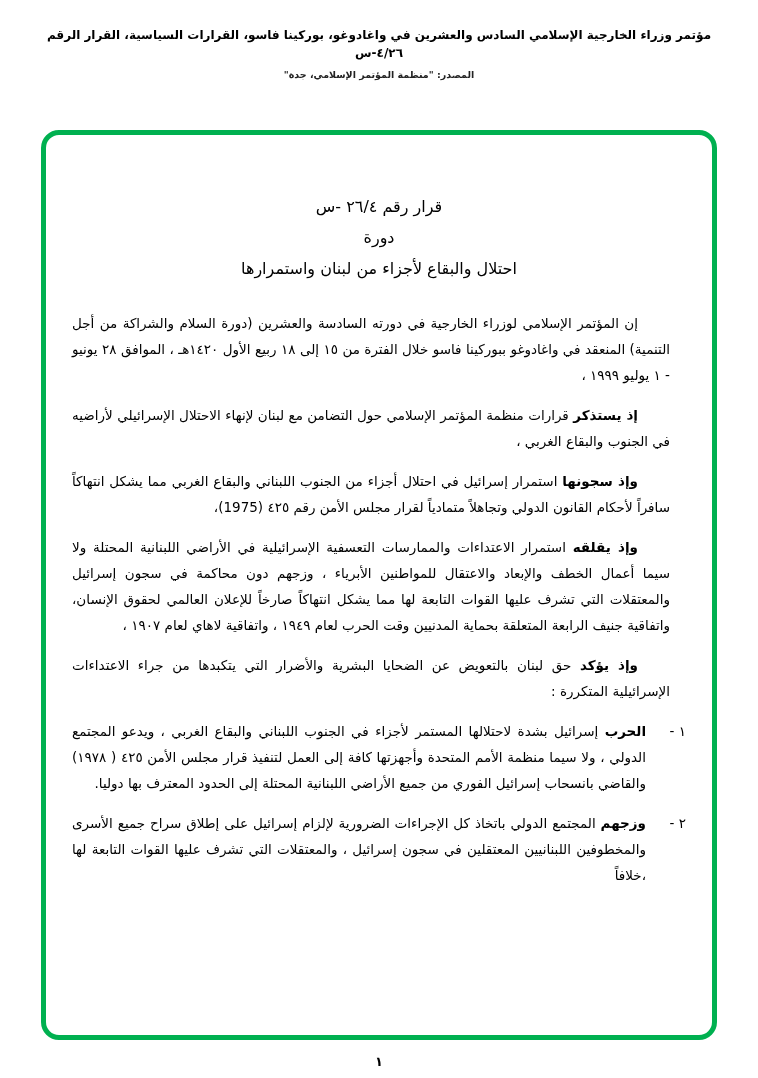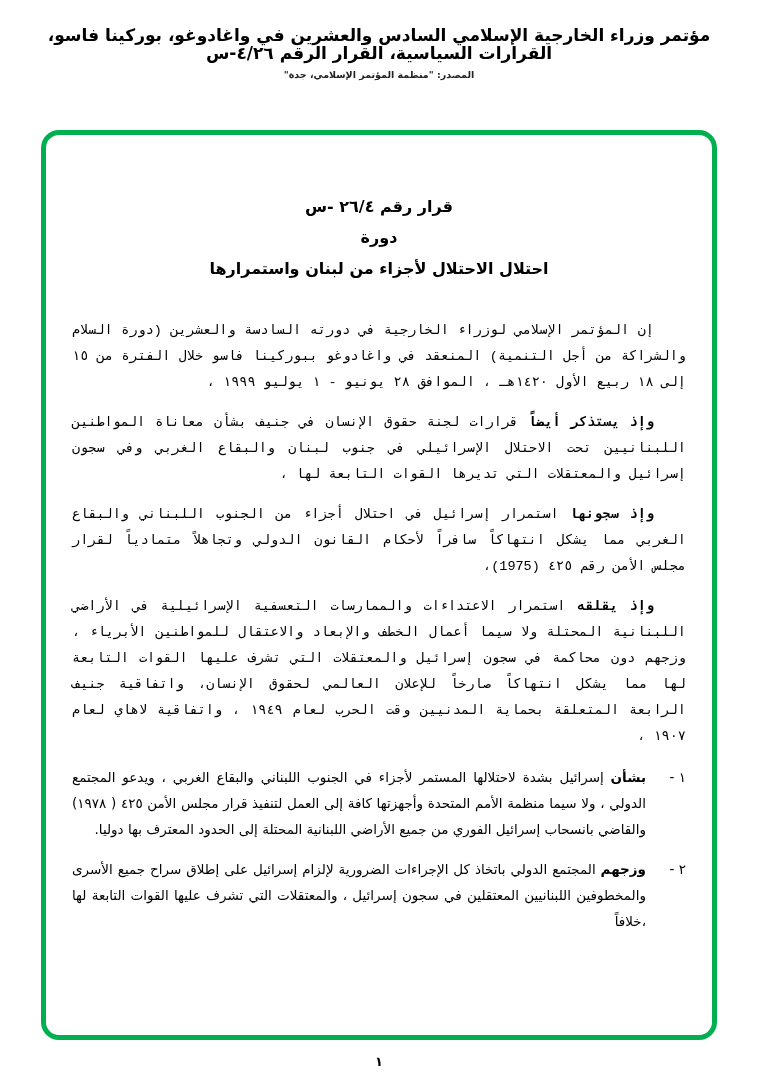--- a/index.html
+++ b/index.html
@@ -16,21 +16,21 @@
     font-family: "DejaVu Sans", sans-serif;
     color: #000000;
     box-sizing: border-box;
     overflow: hidden;
   }
   .doc-header {
     padding-top: 26px;
     text-align: center;
   }
   .doc-header .line1 {
-    font-size: 17px;
+    font-size: 12px;
     font-weight: bold;
     line-height: 18px;
     padding: 0 30px;
   }
   .doc-header .line2 {
     font-size: 9.5px;
     font-weight: bold;
     margin-top: 7px;
     color: #222222;
   }
@@ -40,34 +40,33 @@
     height: 910px;
     margin: 50px auto 0 auto;
     border: 5px solid #00B050;
     border-radius: 18px;
     padding: 56px 26px 12px 26px;
     overflow: hidden;
     background: #ffffff;
   }
   .title-block {
     text-align: center;
-    font-weight: bold;
-    margin-bottom: 34px;
+    font-weight: normal;
+    margin-bottom: 26px;
   }
   .title-block .title-line {
     font-size: 16px;
     line-height: 31px;
   }
   .body-text p.para {
     font-size: 13.5px;
     line-height: 26px;
     text-align: justify;
-    margin: 0 0 14px 0;
+    margin: 0 16px 14px 0;
     text-indent: 32px;
-    font-family: Liberation Mono, monospace;
   }
   .lead {
     font-weight: bold;
   }
   .list-item {
     display: flex;
     margin: 0 0 14px 0;
   }
   .list-item .num {
     flex: 0 0 auto;
@@ -99,38 +98,39 @@
   <div class="doc-header">
     <div class="line1">مؤتمر وزراء الخارجية الإسلامي السادس والعشرين في واغادوغو، بوركينا فاسو، القرارات السياسية، القرار الرقم ٤/٢٦-س</div>
     <div class="line2">المصدر: "منظمة المؤتمر الإسلامي، جدة"</div>
   </div>
 
   <div class="green-box" style="border-color: rgb(0, 176, 80);">
 
     <div class="title-block">
       <div class="title-line">قرار رقم ٢٦/٤ -س</div>
       <div class="title-line">دورة</div>
-      <div class="title-line">احتلال الاحتلال لأجزاء من لبنان واستمرارها</div>
+      <div class="title-line">احتلال والبقاع لأجزاء من لبنان واستمرارها</div>
     </div>
 
     <div class="body-text">
 
       <p class="para"><span>إن المؤتمر الإسلامي لوزراء الخارجية في دورته السادسة والعشرين (دورة السلام والشراكة من أجل التنمية) المنعقد في واغادوغو ببوركينا فاسو خلال الفترة من ١٥ إلى ١٨ ربيع الأول ١٤٢٠هـ ، الموافق ٢٨ يونيو - ١ يوليو ١٩٩٩ ،</span></p>
 
+      <p class="para"><span class="lead">إذ يستذكر</span> <span>قرارات منظمة المؤتمر الإسلامي حول التضامن مع لبنان لإنهاء الاحتلال الإسرائيلي لأراضيه في الجنوب والبقاع الغربي ،</span></p>
 
-      <p class="para"><span class="lead">وإذ يستذكر أيضاً</span> <span>قرارات لجنة حقوق الإنسان في جنيف بشأن معاناة المواطنين اللبنانيين تحت الاحتلال الإسرائيلي في جنوب لبنان والبقاع الغربي وفي سجون إسرائيل والمعتقلات التي تديرها القوات التابعة لها ،</span></p>
 
       <p class="para"><span class="lead">وإذ سجونها</span> <span>استمرار إسرائيل في احتلال أجزاء من الجنوب اللبناني والبقاع الغربي مما يشكل انتهاكاً سافراً لأحكام القانون الدولي وتجاهلاً متمادياً لقرار مجلس الأمن رقم ٤٢٥ (1975)،</span></p>
 
       <p class="para"><span class="lead">وإذ يقلقه</span> <span>استمرار الاعتداءات والممارسات التعسفية الإسرائيلية في الأراضي اللبنانية المحتلة ولا سيما أعمال الخطف والإبعاد والاعتقال للمواطنين الأبرياء ، وزجهم دون محاكمة في سجون إسرائيل والمعتقلات التي تشرف عليها القوات التابعة لها مما يشكل انتهاكاً صارخاً للإعلان العالمي لحقوق الإنسان، واتفاقية جنيف الرابعة المتعلقة بحماية المدنيين وقت الحرب لعام ١٩٤٩ ، واتفاقية لاهاي لعام ١٩٠٧ ،</span></p>
 
+      <p class="para"><span class="lead">وإذ يؤكد</span> <span>حق لبنان بالتعويض عن الضحايا البشرية والأضرار التي يتكبدها من جراء الاعتداءات الإسرائيلية المتكررة :</span></p>
 
       <div class="list-item">
         <span class="num">١ -</span>
-        <p class="item-body"><span class="lead">بشأن</span> <span>إسرائيل بشدة لاحتلالها المستمر لأجزاء في الجنوب اللبناني والبقاع الغربي ، ويدعو المجتمع الدولي ، ولا سيما منظمة الأمم المتحدة وأجهزتها كافة إلى العمل لتنفيذ قرار مجلس الأمن ٤٢٥ ( ١٩٧٨) والقاضي بانسحاب إسرائيل الفوري من جميع الأراضي اللبنانية المحتلة إلى الحدود المعترف بها دوليا.</span></p>
+        <p class="item-body"><span class="lead">الحرب</span> <span>إسرائيل بشدة لاحتلالها المستمر لأجزاء في الجنوب اللبناني والبقاع الغربي ، ويدعو المجتمع الدولي ، ولا سيما منظمة الأمم المتحدة وأجهزتها كافة إلى العمل لتنفيذ قرار مجلس الأمن ٤٢٥ ( ١٩٧٨) والقاضي بانسحاب إسرائيل الفوري من جميع الأراضي اللبنانية المحتلة إلى الحدود المعترف بها دوليا.</span></p>
       </div>
 
       <div class="list-item">
         <span class="num">٢ -</span>
         <p class="item-body"><span class="lead">وزجهم</span> <span>المجتمع الدولي باتخاذ كل الإجراءات الضرورية لإلزام إسرائيل على إطلاق سراح جميع الأسرى والمخطوفين اللبنانيين المعتقلين في سجون إسرائيل ، والمعتقلات التي تشرف عليها القوات التابعة لها ،خلافاً</span></p>
       </div>
 
     </div>
   </div>
 

